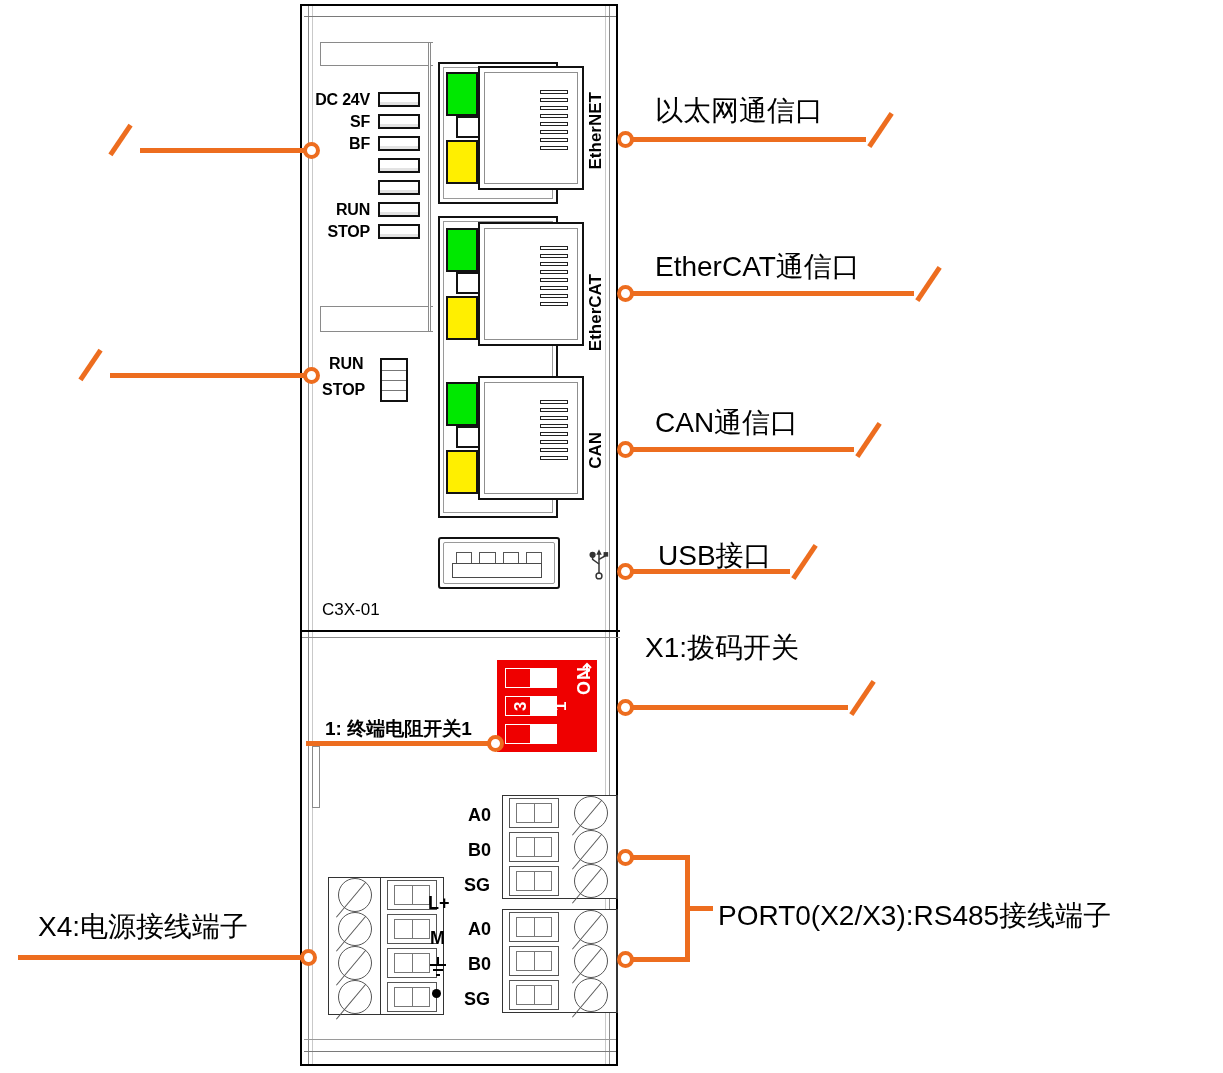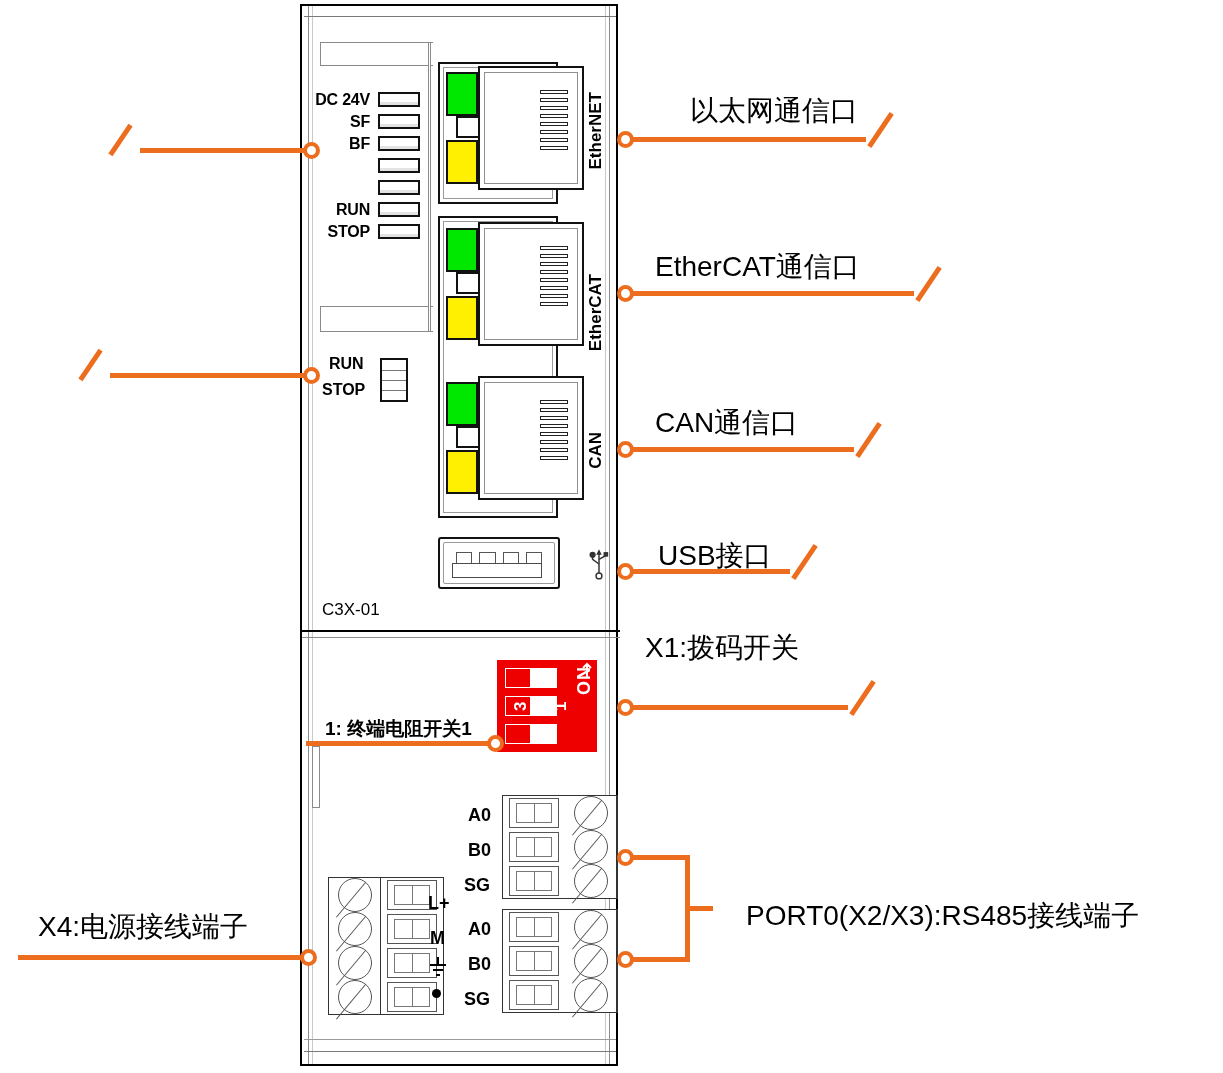--- a/index.html
+++ b/index.html
@@ -377,21 +377,21 @@
   <div style="position:absolute;left:432px;top:989px;width:9px;height:9px;border-radius:50%;background:#000;"></div>
 
   <div class="lead lead-h" style="left:140px;top:148px;width:172px;"></div>
   <div class="tick" style="left:118px;top:122px;height:36px;transform:rotate(34deg);"></div>
   <div class="dot" style="left:303px;top:142px;"></div>
 
   <div class="lead lead-h" style="left:110px;top:373px;width:202px;"></div>
   <div class="tick" style="left:88px;top:347px;height:36px;transform:rotate(34deg);"></div>
   <div class="dot" style="left:303px;top:367px;"></div>
 
-  <div class="callout-text" style="left:655px;top:92px;margin-left:35px;">以太网通信口</div>
+  <div class="callout-text" style="left:655px;top:92px;">以太网通信口</div>
   <div class="lead lead-h" style="left:626px;top:137px;width:240px;"></div>
   <div class="tick" style="left:878px;top:110px;height:40px;transform:rotate(34deg);"></div>
   <div class="dot" style="left:617px;top:131px;"></div>
 
   <div class="callout-text" style="left:655px;top:248px;">EtherCAT通信口</div>
   <div class="lead lead-h" style="left:626px;top:291px;width:288px;"></div>
   <div class="tick" style="left:926px;top:264px;height:40px;transform:rotate(34deg);"></div>
   <div class="dot" style="left:617px;top:285px;"></div>
 
   <div class="callout-text" style="left:655px;top:404px;">CAN通信口</div>
@@ -410,21 +410,21 @@
   <div class="dot" style="left:617px;top:699px;"></div>
 
   <div class="callout-text small" style="left:325px;top:716px;">1: 终端电阻开关1</div>
   <div class="lead lead-h" style="left:306px;top:741px;width:189px;"></div>
   <div class="dot" style="left:487px;top:735px;"></div>
 
   <div class="callout-text" style="left:38px;top:908px;">X4:电源接线端子</div>
   <div class="lead lead-h" style="left:18px;top:955px;width:292px;"></div>
   <div class="dot" style="left:300px;top:949px;"></div>
 
-  <div class="callout-text" style="left:718px;top:897px;margin-left:28px;">PORT0(X2/X3):RS485接线端子</div>
+  <div class="callout-text" style="left:718px;top:897px;">PORT0(X2/X3):RS485接线端子</div>
   <div class="lead lead-h" style="left:626px;top:855px;width:64px;"></div>
   <div class="lead lead-h" style="left:626px;top:957px;width:64px;"></div>
   <div class="lead lead-v" style="left:685px;top:855px;height:107px;"></div>
   <div class="lead lead-h" style="left:685px;top:906px;width:28px;"></div>
   <div class="dot" style="left:617px;top:849px;"></div>
   <div class="dot" style="left:617px;top:951px;"></div>
 
 </div>
 
 </body></html>

